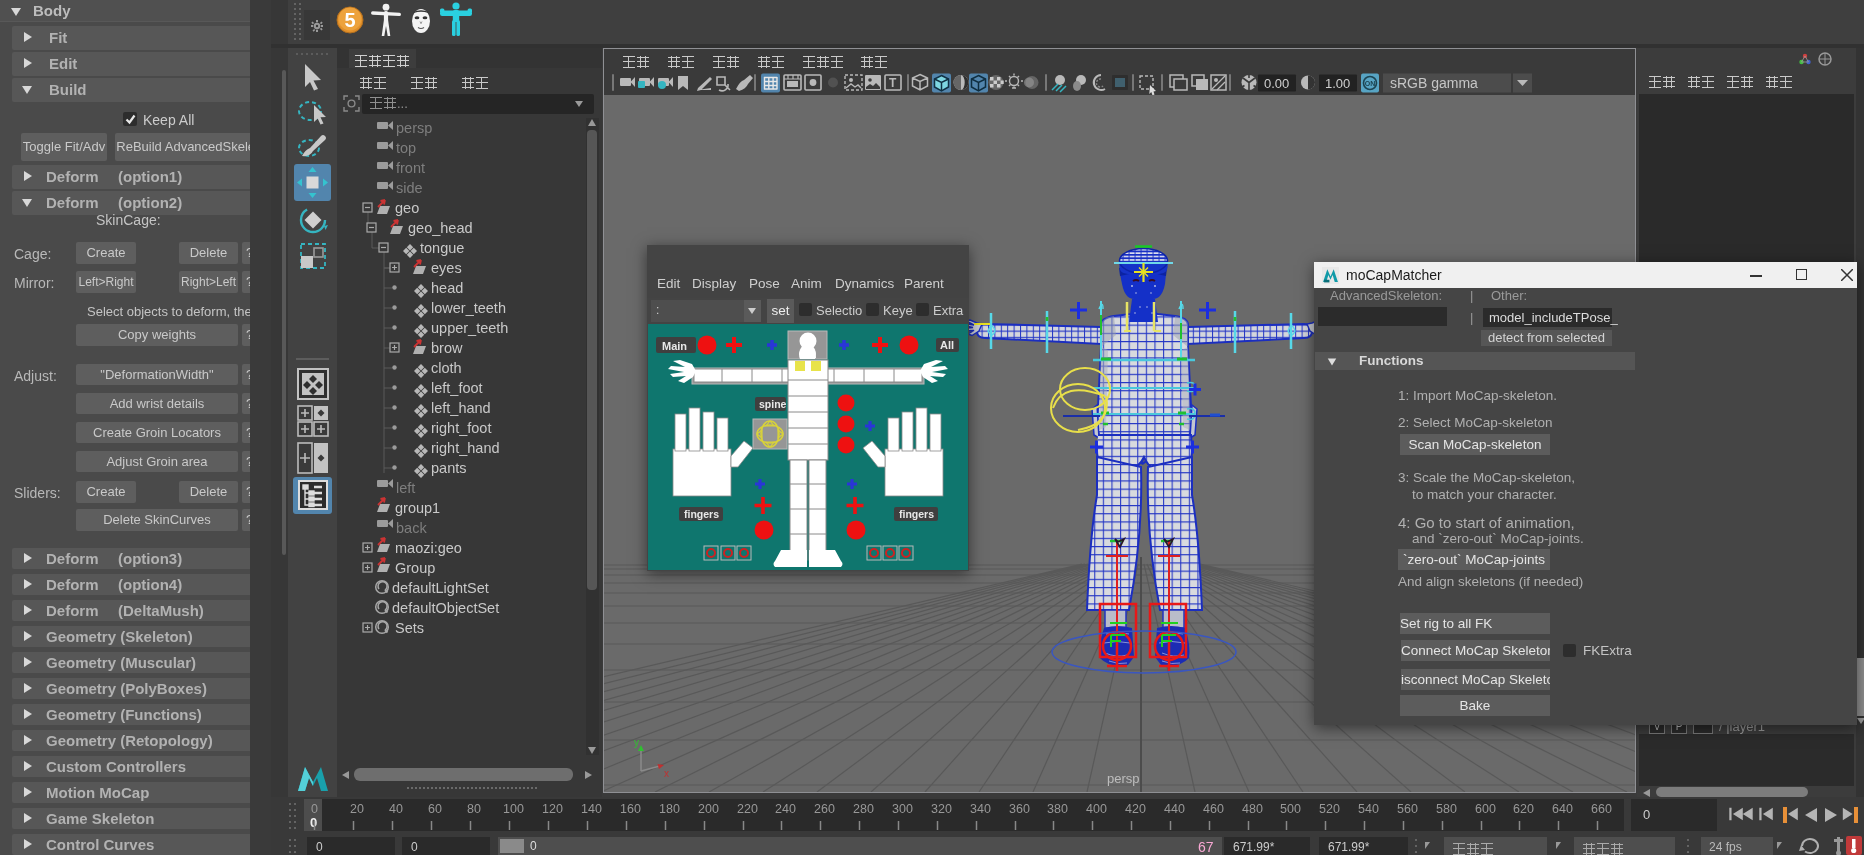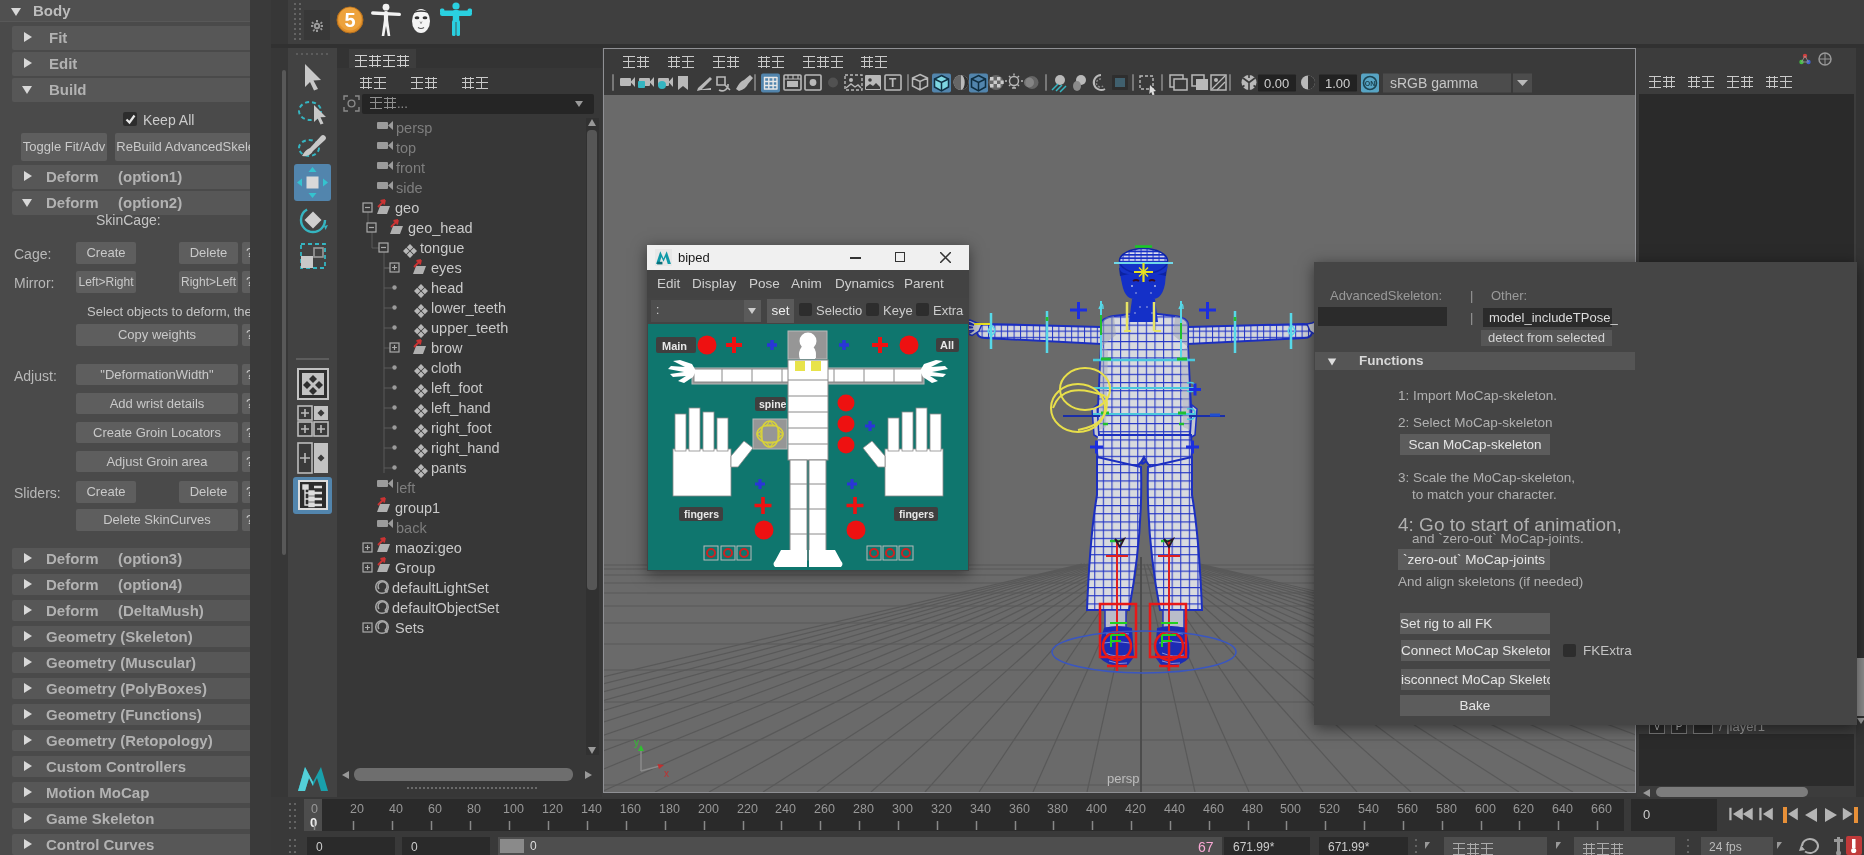--- a/index.html
+++ b/index.html
@@ -1050,33 +1050,20 @@
         <rect x="2" y="3" width="9" height="3" fill="#999"></rect>
         <circle cx="6.5" cy="17" r="2.5" fill="#999"></circle>
       </svg>
   <div class="abs" style="left:1575px;top:39px;width:16px;height:19px;background:#c03a3a;border-radius:2px"><svg width="16" height="19">
           <rect x="6" y="3" width="3.5" height="9" fill="#fff"></rect>
           <circle cx="7.7" cy="14.5" r="2.6" fill="#fff"></circle>
         </svg></div>
 </div>
 
 <div id="biped" class="abs" style="left:647px;top:245px;width:322px;height:326px;background:#444;box-shadow:0 3px 14px rgba(0,0,0,.5)">
-  <div class="abs" style="left:0;top:0;width:322px;height:25px;background:#f0f0f0">
-    <svg class="abs" style="left:8px;top:4px" width="17" height="17" viewBox="0 0 32 32">
-          <rect width="32" height="32" fill="#e8e8e8"></rect>
-          <path d="M2 28 L10 4 L16 18 L22 4 L30 28 L24 28 L20 15 L16 24 L12 15 L8 28 Z" fill="#0f9aa8"></path>
-          <rect x="4" y="24" width="10" height="5" fill="#0a6e78"></rect>
-        </svg>
-    <div class="abs" style="left:31px;top:5px;color:#1a1a1a;font-size:13px">biped</div>
-    <div class="abs" style="left:203px;top:12px;width:11px;height:1.5px;background:#333"></div>
-    <div class="abs" style="left:248px;top:7px;width:10px;height:10px;border:1.5px solid #333"></div>
-    <svg class="abs" style="left:293px;top:7px" width="11" height="11">
-          <path d="M0 0 L11 11 M11 0 L0 11" stroke="#333" stroke-width="1.5"></path>
-        </svg>
-  </div>
   <div class="abs" style="left:0;top:25px;width:322px;height:28px;background:#434343;color:#cfcfcf;font-size:13.5px">
     <span class="abs" style="left:10px;top:6px">Edit</span>
         <span class="abs" style="left:45px;top:6px">Display</span>
         <span class="abs" style="left:102px;top:6px">Pose</span>
         <span class="abs" style="left:144px;top:6px">Anim</span>
         <span class="abs" style="left:188px;top:6px">Dynamics</span>
         <span class="abs" style="left:257px;top:6px">Parent</span>
   </div>
   <div class="abs" style="left:0;top:53px;width:322px;height:26px;background:#444">
     <div class="abs" style="left:4px;top:2px;width:93px;height:22px;background:#4e4e4e;color:#ccc;font-size:12px;padding:3px 0 0 5px">:</div>
@@ -1184,37 +1171,50 @@
             <circle cx="96" cy="229" r="4"></circle>
         <circle cx="226" cy="229" r="4"></circle>
             <circle cx="242" cy="229" r="4"></circle>
             <circle cx="258" cy="229" r="4"></circle>
       </g>
     </svg>
   </div>
 </div>
 
 <div id="mocap" class="abs" style="left:1314px;top:262px;width:543px;height:463px;background:#454545;box-shadow:0 3px 14px rgba(0,0,0,.5)">
+  <div class="abs" style="left:0;top:0;width:543px;height:26px;background:#f0f0f0">
+    <svg class="abs" style="left:8px;top:5px" width="17" height="17" viewBox="0 0 32 32">
+          <rect width="32" height="32" fill="#e8e8e8"></rect>
+          <path d="M2 28 L10 4 L16 18 L22 4 L30 28 L24 28 L20 15 L16 24 L12 15 L8 28 Z" fill="#0f9aa8"></path>
+          <rect x="4" y="24" width="10" height="5" fill="#0a6e78"></rect>
+        </svg>
+    <div class="abs" style="left:32px;top:5px;color:#1a1a1a;font-size:14px">moCapMatcher</div>
+    <div class="abs" style="left:436px;top:13px;width:12px;height:1.5px;background:#333"></div>
+    <div class="abs" style="left:482px;top:7px;width:11px;height:11px;border:1.5px solid #333"></div>
+    <svg class="abs" style="left:527px;top:7px" width="12" height="12">
+          <path d="M0 0 L12 12 M12 0 L0 12" stroke="#333" stroke-width="1.5"></path>
+        </svg>
+  </div>
   <div class="abs" style="left:16px;top:26px;color:#9a9a9a;font-size:13px;overflow:hidden;height:12px">AdvancedSkeleton:</div>
   <div class="abs" style="left:156px;top:26px;color:#9a9a9a;font-size:13px;height:12px">|</div>
   <div class="abs" style="left:177px;top:26px;color:#9a9a9a;font-size:13px;height:12px">Other:</div>
   <div class="abs" style="left:4px;top:45px;width:129px;height:19px;background:#2b2b2b"></div>
   <div class="abs" style="left:156px;top:48px;color:#9a9a9a;font-size:13px">|</div>
   <div class="abs" style="left:169px;top:46px;width:129px;height:19px;background:#2b2b2b;color:#dcdcdc;font-size:13px;padding:2px 0 0 6px">model_includeTPose_</div>
   <div class="abs" style="left:167px;top:68px;width:131px;height:16px;background:#565656;color:#d2d2d2;font-size:13px;text-align:center;line-height:16px">detect from selected</div>
   <div class="abs" style="left:1px;top:90px;width:320px;height:18px;background:#555">
     <div class="trd" style="position:absolute;left:12px;top:6px;border-top-color:#ddd;transform:scale(.85)"></div>
     <div class="abs" style="left:44px;top:1px;color:#d8d8d8;font-weight:bold;font-size:13.5px">Functions</div>
   </div>
   <div class="abs" style="left:84px;top:126px;color:#b0b0b0;font-size:13.5px">1: Import MoCap-skeleton.</div>
   <div class="abs" style="left:84px;top:153px;color:#b0b0b0;font-size:13.5px">2: Select MoCap-skeleton</div>
   <div class="abs" style="left:86px;top:172px;width:150px;height:21px;background:#5c5c5c;color:#e4e4e4;font-size:13.5px;text-align:center;line-height:21px">Scan MoCap-skeleton</div>
   <div class="abs" style="left:84px;top:208px;color:#b0b0b0;font-size:13.5px">3: Scale the MoCap-skeleton,</div>
   <div class="abs" style="left:98px;top:225px;color:#b0b0b0;font-size:13.5px">to match your character.</div>
-  <div class="abs" style="left:84px;top:252px;color:#b0b0b0;font-size:19px">4: Go to start of animation,</div>
+  <div class="abs" style="left:84px;top:252px;color:#b0b0b0;font-size:15px">4: Go to start of animation,</div>
   <div class="abs" style="left:98px;top:269px;color:#b0b0b0;font-size:13.5px">and `zero-out` MoCap-joints.</div>
   <div class="abs" style="left:84px;top:287px;width:152px;height:21px;background:#5c5c5c;color:#e4e4e4;font-size:13.5px;text-align:center;line-height:21px">`zero-out` MoCap-joints</div>
   <div class="abs" style="left:84px;top:312px;color:#b0b0b0;font-size:13.5px">And align skeletons (if needed)</div>
   <div class="abs" style="left:86px;top:351px;width:150px;height:21px;background:#5c5c5c;color:#e4e4e4;font-size:13.5px;text-align:left;line-height:21px">Set rig to all FK</div>
   <div class="abs" style="left:87px;top:378px;width:149px;height:21px;background:#5c5c5c;color:#e4e4e4;font-size:13.5px;text-align:center;line-height:21px;white-space:nowrap;overflow:hidden">Connect MoCap Skeleton</div>
   <div class="abs" style="left:249px;top:382px;width:13px;height:13px;background:#2d2d2d;border-radius:2px"></div>
   <div class="abs" style="left:269px;top:381px;color:#c4c4c4;font-size:13.5px">FKExtra</div>
   <div class="abs" style="left:87px;top:407px;width:149px;height:21px;background:#5c5c5c;color:#e4e4e4;font-size:13.5px;text-align:center;line-height:21px;white-space:nowrap;overflow:hidden">isconnect MoCap Skeletc</div>
   <div class="abs" style="left:86px;top:433px;width:150px;height:21px;background:#5c5c5c;color:#e4e4e4;font-size:13.5px;text-align:center;line-height:21px">Bake</div>
 </div>

